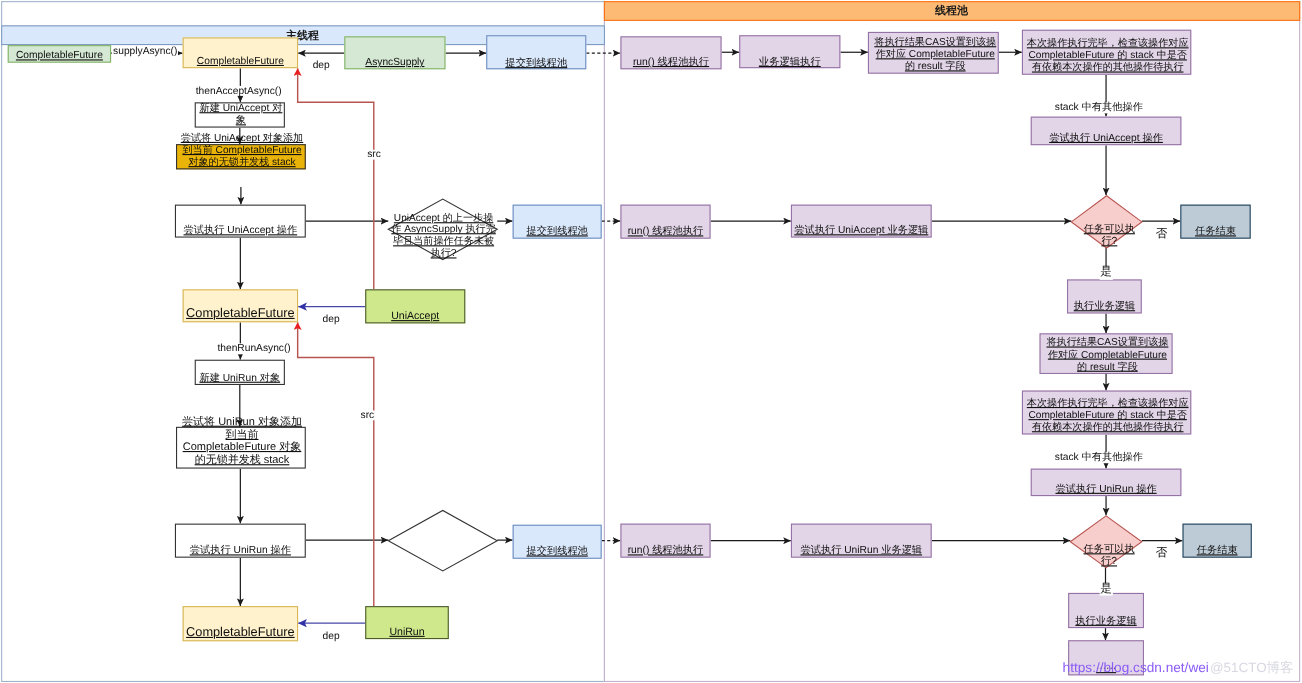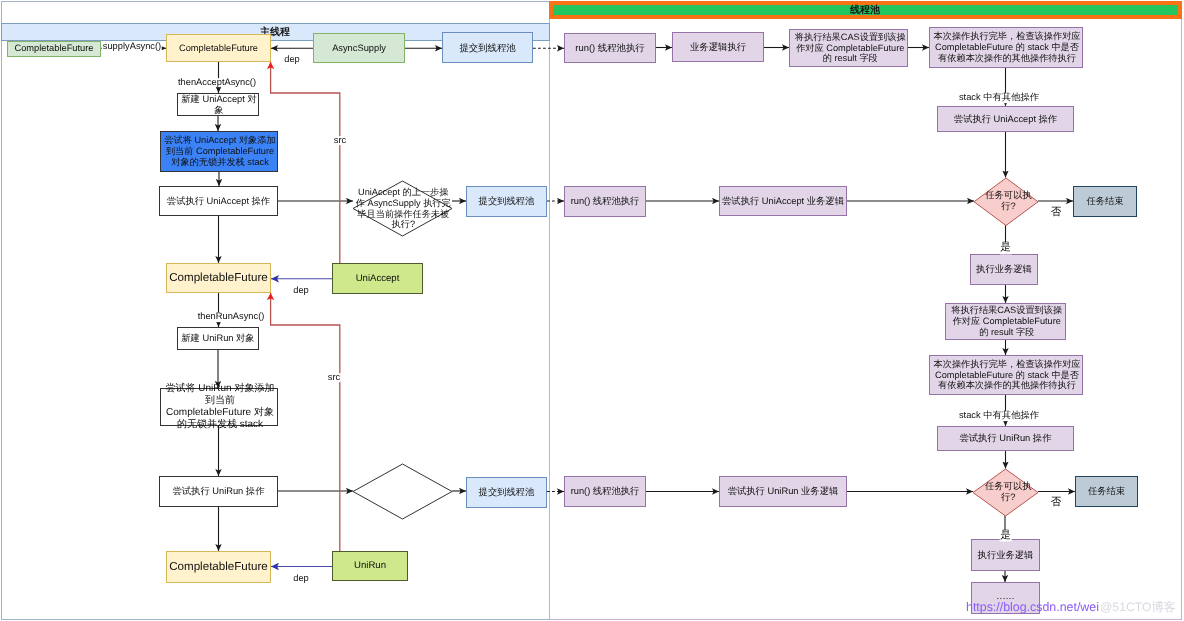--- a/index.html
+++ b/index.html
@@ -12,43 +12,43 @@
   #canvas{position:relative;width:1184px;height:621px;will-change:transform;}
 
   
   .pool{position:absolute;box-sizing:border-box;}
   .pool-title{position:absolute;box-sizing:border-box;
               display:flex;align-items:center;justify-content:center;
               font-weight:bold;font-size:10px;color:#1a1a1a;padding-top:1px;}
 
   
   .node{position:absolute;box-sizing:border-box;display:flex;
-        align-items:center;justify-content:center;text-align:center;
-        font-size:11px;color:#0f0f0f;line-height:1.18;}
+        align-items:flex-end;justify-content:center;text-align:center;
+        font-size:11px;color:#0f0f0f;line-height:1.18;text-decoration:underline;}
   .node span{display:block;width:100%;}
 
   svg.edges{position:absolute;left:0;top:0;width:1184px;height:621px;overflow:visible;}
   .elabel{position:absolute;font-size:9.3px;color:#0f0f0f;white-space:nowrap;
           transform:translate(-50%,-50%);background:#fff;padding:0 1px;line-height:1.05;margin-top:12px;}
 
   .wm{position:absolute;white-space:nowrap;pointer-events:none;}
 </style>
 </head>
 <body>
 
 <div id="canvas">
 
   <div class="pool" style="left:0.5px;top:0.5px;width:549px;height:619px;border:1px solid #9fb4cb;background:#fff;"></div>
   <div class="pool" style="left:548.5px;top:0.5px;width:633px;height:619px;border:1px solid #c3b2cf;background:#fff;"></div>
 
   <div class="pool-title" style="left:0.5px;top:0.5px;width:549px;height:18px;border:1px solid #7e9cc0;background:#dae8fc;margin-top:22px;">
     <span>主线程</span>
   </div>
 
-  <div class="pool-title" style="left:548.5px;top:0.5px;width:633px;height:18px;border:4px solid #f97316;background:#22c55e;">
+  <div class="pool-title" style="left:548.5px;top:0.5px;width:633px;height:18px;border:1px solid #f97316;background:#fdba74;">
     <span>线程池</span>
   </div>
 
   <svg class="edges" viewBox="0 0 1184 621">
     <defs>
       <marker id="ah" markerWidth="7" markerHeight="6.4" refX="7" refY="3.2" orient="auto" markerUnits="userSpaceOnUse">
         <path d="M0,0 L7,3.2 L0,6.4 L1.5,3.2 Z" fill="#1a1a1a"></path>
       </marker>
       <marker id="ahr" markerWidth="7" markerHeight="7.4" refX="7" refY="3.7" orient="auto" markerUnits="userSpaceOnUse">
         <path d="M0,0 L7,3.7 L0,7.4 L1.5,3.7 Z" fill="#e8201f"></path>
@@ -122,21 +122,21 @@
       </div>
       <div class="node n-rect" style="left: 789px; top: 29px; width: 119px; height: 38px; font-size: 9.2px; background: rgb(225, 213, 231); border: 1px solid rgb(150, 115, 166);">
         <span style="position: relative; width: 112px; margin-left: 3.5px;">将执行结果CAS设置到该操作对应 CompletableFuture 的 result 字段</span>
       </div>
       <div class="node n-rect" style="left: 929px; top: 27px; width: 154px; height: 41px; font-size: 9.2px; background: rgb(225, 213, 231); border: 1px solid rgb(150, 115, 166);">
         <span style="position: relative; width: 150px; margin-left: 2px;">本次操作执行完毕，检查该操作对应 CompletableFuture 的 stack 中是否有依赖本次操作的其他操作待执行</span>
       </div>
       <div class="node n-rect" style="left: 177px; top: 93px; width: 82px; height: 23px; font-size: 9.3px; background: rgb(255, 255, 255); border: 1px solid rgb(51, 51, 51);">
         <span style="position: relative; width: 78px; margin-left: 2px;">新建 UniAccept 对象</span>
       </div>
-      <div class="node n-rect" style="left: 160px; top: 131px; width: 118px; height: 41px; font-size: 9.2px; background: #3b82f6; border: 1px solid rgb(51, 51, 51);">
+      <div class="node n-rect" style="left: 160px; top: 131px; width: 118px; height: 23px; font-size: 9.2px; background: #eab308; border: 1px solid rgb(51, 51, 51);">
         <span style="position: relative; width: 114px; margin-left: 2px;">尝试将 UniAccept 对象添加到当前 CompletableFuture 对象的无锁并发栈 stack</span>
       </div>
       <div class="node n-rect" style="left: 159px; top: 186px; width: 119px; height: 30px; font-size: 9.3px; background: rgb(255, 255, 255); border: 1px solid rgb(51, 51, 51);">
         <span style="position: relative;">尝试执行 UniAccept 操作</span>
       </div>
       <div class="node n-diamond" style="left: 353px; top: 181px; width: 99px; height: 55px; font-size: 9.2px;">
         <svg width="99" height="55" viewBox="0 0 99 55" style="position: absolute; left: 0px; top: 0px; overflow: visible;">
           <path d="M 0 27.5 L 49.5 0 L 99 27.5 L 49.5 55 Z" fill="#ffffff" stroke="#333333" stroke-width="1"></path>
         </svg>
         <span style="position: relative; width: 96px; margin-left: 1.5px;">UniAccept 的上一步操作 AsyncSupply 执行完毕且当前操作任务未被执行?</span>

